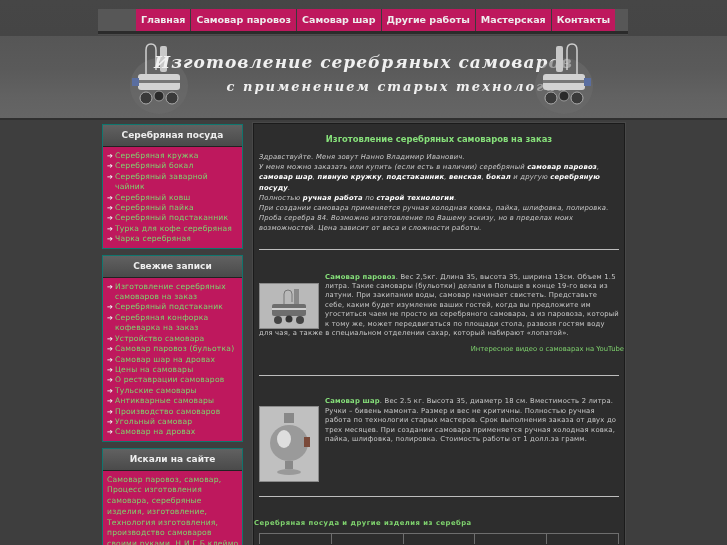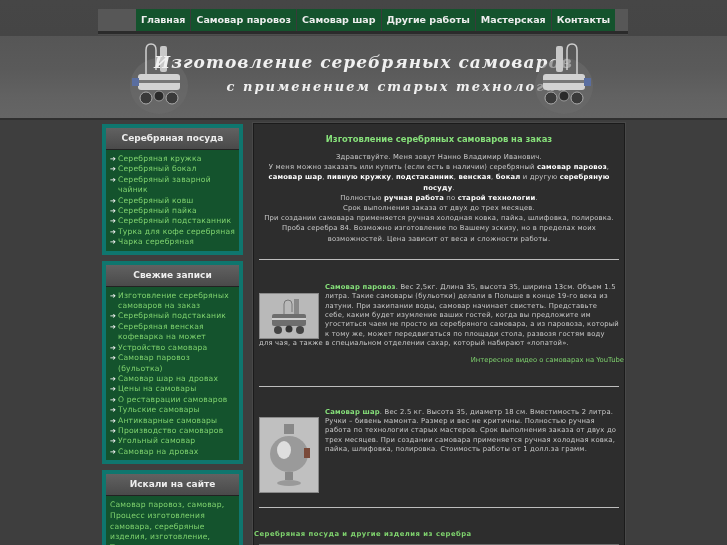--- a/index.html
+++ b/index.html
@@ -1,37 +1,37 @@
 <!DOCTYPE html>
 <html><head>
 <meta charset="utf-8">
 <style>
   html,body{margin:0;padding:0;}
   body{width:727px;height:545px;overflow:hidden;background:#3e3e3e;font-family:"DejaVu Sans",sans-serif;color:#cfcfcf;position:relative;}
   .topstrip{position:absolute;left:0;top:0;width:727px;height:36px;background:linear-gradient(#464646,#454545);}
   .nav{position:absolute;left:98px;top:9px;width:530px;height:22px;background:#575757;border-bottom:3px solid #2b2b2b;box-shadow:0 1px 0 #4d4d4d;display:flex;justify-content:flex-end;}
-  .nav-item{height:22px;line-height:21px;padding:0 5px;font-size:9.5px;font-weight:bold;color:#eeeeee;border-left:1px solid #3a3a3a;background:#14532d;cursor:pointer;white-space:nowrap;}
+  .nav-item{height:22px;line-height:21px;padding:0 5px;font-size:9.5px;font-weight:bold;color:#eeeeee;border-left:1px solid #3a3a3a;background:#be185d;cursor:pointer;white-space:nowrap;}
   .nav-item:first-child{border-left:none;}
   .banner{position:absolute;left:0;top:36px;width:727px;height:82px;background:linear-gradient(#565656 0%,#5a5a5a 40%,#626262 75%,#656565 100%);border-bottom:2px solid #2f2f2f;}
   .banner-title{position:absolute;left:0;width:727px;text-align:center;font-family:"DejaVu Serif",serif;font-style:italic;font-weight:bold;color:#f0f0f0;letter-spacing:1px;padding-left:34px;}
   .banner-title.l1{top:16px;font-size:17px;padding-left:0;}
   .banner-title.l2{top:43px;font-size:13px;letter-spacing:2px;}
   .samovar-pic{position:absolute;top:4px;width:58px;height:74px;}
   .samovar-pic.left{left:130px;}
   .samovar-pic.right{left:535px;}
   .sidebar{position:absolute;left:102px;top:124px;width:141px;}
-  .block{background:#14532d;border:4px solid #0f766e;margin-bottom:6px;}
+  .block{background:#be185d;border:1px solid #0f766e;margin-bottom:6px;}
   .block-head{height:21px;line-height:21px;text-align:center;font-size:9px;font-weight:bold;color:#eeeeee;background:linear-gradient(#616161,#4a4a4a);border-bottom:1px solid #222;}
   .block-body{padding:4px 3px 3px 4px;}
   .side-item{display:flex;font-size:7.6px;line-height:10.4px;color:#7fd36e;letter-spacing:0.2px;cursor:pointer;}
   .side-item .arrow{width:8px;flex:none;color:#f2f2f2;font-size:7px;}
   .tags{font-size:7.6px;line-height:10.7px;color:#7fd36e;padding:4px 3px 0 4px;letter-spacing:0.2px;}
   .main{position:absolute;left:253px;top:123px;width:370px;height:430px;background:#2d2d2d;border:1px solid #1b1b1b;outline:1px solid #484848;}
   .main-title{margin-top:10px;text-align:center;font-size:8.4px;font-weight:bold;color:#86e07a;}
-  .intro{margin:8px 5px 0 5px;text-align:center;font-size:6.8px;line-height:10.2px;color:#c9c9c9;letter-spacing:0.2px;}
+  .intro{margin:8px 5px 0 5px;font-size:6.8px;line-height:10.2px;color:#c9c9c9;letter-spacing:0.2px;font-style:italic;}
   .intro b{color:#ffffff;}
   .hr{height:1px;background:#bdbdbd;margin:0 5px;}
   .prod{position:relative;margin:0 5px;font-size:6.8px;line-height:9.4px;color:#c9c9c9;letter-spacing:0.2px;}
   .prod .thumb{float:left;width:58px;border:1px solid #8a8a8a;margin-right:6px;background:linear-gradient(#b8b8b8,#8e8e8e);}
   .prod .pname{color:#86e07a;font-weight:bold;}
   .yt{text-align:right;font-size:6.8px;color:#7fd36e;margin-top:7px;cursor:pointer;}
   .sub-title{text-align:left;font-size:6.8px;font-weight:bold;color:#7fd36e;letter-spacing:0.5px;}
   .tbl{display:flex;margin:6px 5px 0 5px;border-top:1px solid #6e6e6e;height:10px;}
   .tbl div{flex:1;border-left:1px solid #6e6e6e;}
   .tbl div:last-child{border-right:1px solid #6e6e6e;}
@@ -123,21 +123,21 @@
       <div class="side-item">
           <span class="arrow">➔</span>
           <span>Изготовление серебряных самоваров на заказ</span>
         </div>
       <div class="side-item">
           <span class="arrow">➔</span>
           <span>Серебряный подстаканик</span>
         </div>
       <div class="side-item">
           <span class="arrow">➔</span>
-          <span>Серебряная венская кофеварка на может</span>
+          <span>Серебряная конфорка кофеварка на заказ</span>
         </div>
       <div class="side-item">
           <span class="arrow">➔</span>
           <span>Устройство самовара</span>
         </div>
       <div class="side-item">
           <span class="arrow">➔</span>
           <span>Самовар паровоз (бульотка)</span>
         </div>
       <div class="side-item">
@@ -184,21 +184,20 @@
 <div class="main">
   <div class="main-title">Изготовление серебряных самоваров на заказ</div>
   <div class="intro">
     <div>Здравствуйте. Меня зовут Нанно Владимир Иванович.</div>
     <div>
       <span>У меня можно заказать или купить (если есть в наличии) серебряный </span><b>самовар паровоз</b><span>, </span><b>самовар шар</b><span>, </span><b>пивную кружку</b><span>, </span><b>подстаканник</b><span>, </span><b>венская</b><span>, </span><b>бокал</b><span> и другую </span><b>серебряную посуду</b><span>.</span>
     </div>
     <div>
       <span>Полностью </span><b>ручная работа</b><span> по </span><b>старой технологии</b><span>.</span>
     </div>
-    <div>Срок выполнения заказа от двух до трех месяцев.</div>
     <div>При создании самовара применяется ручная холодная ковка, пайка, шлифовка, полировка. Проба серебра 84. Возможно изготовление по Вашему эскизу, но в пределах моих возможностей. Цена зависит от веса и сложности работы.</div>
   </div>
 
   <div class="hr" style="margin-top:15px"></div>
 
   <div class="prod" style="margin-top:23px">
     <svg class="thumb" style="height:44px;margin-top:10px" viewBox="0 0 58 44">
       <rect width="58" height="44" fill="#b9b9b9"></rect>
       <rect x="34" y="5" width="5" height="18" fill="#888"></rect>
       <path d="M24 22 V10 q0-4 4-4 q4 0 4 4 V18" stroke="#777" fill="none"></path>

